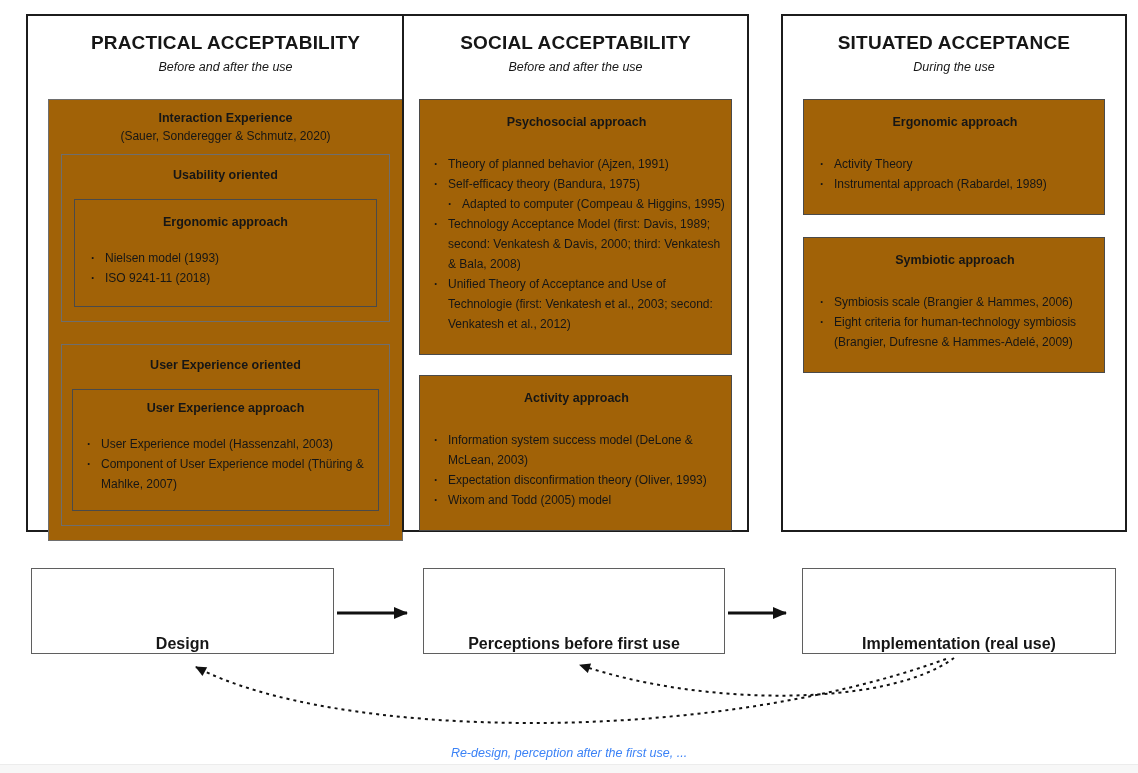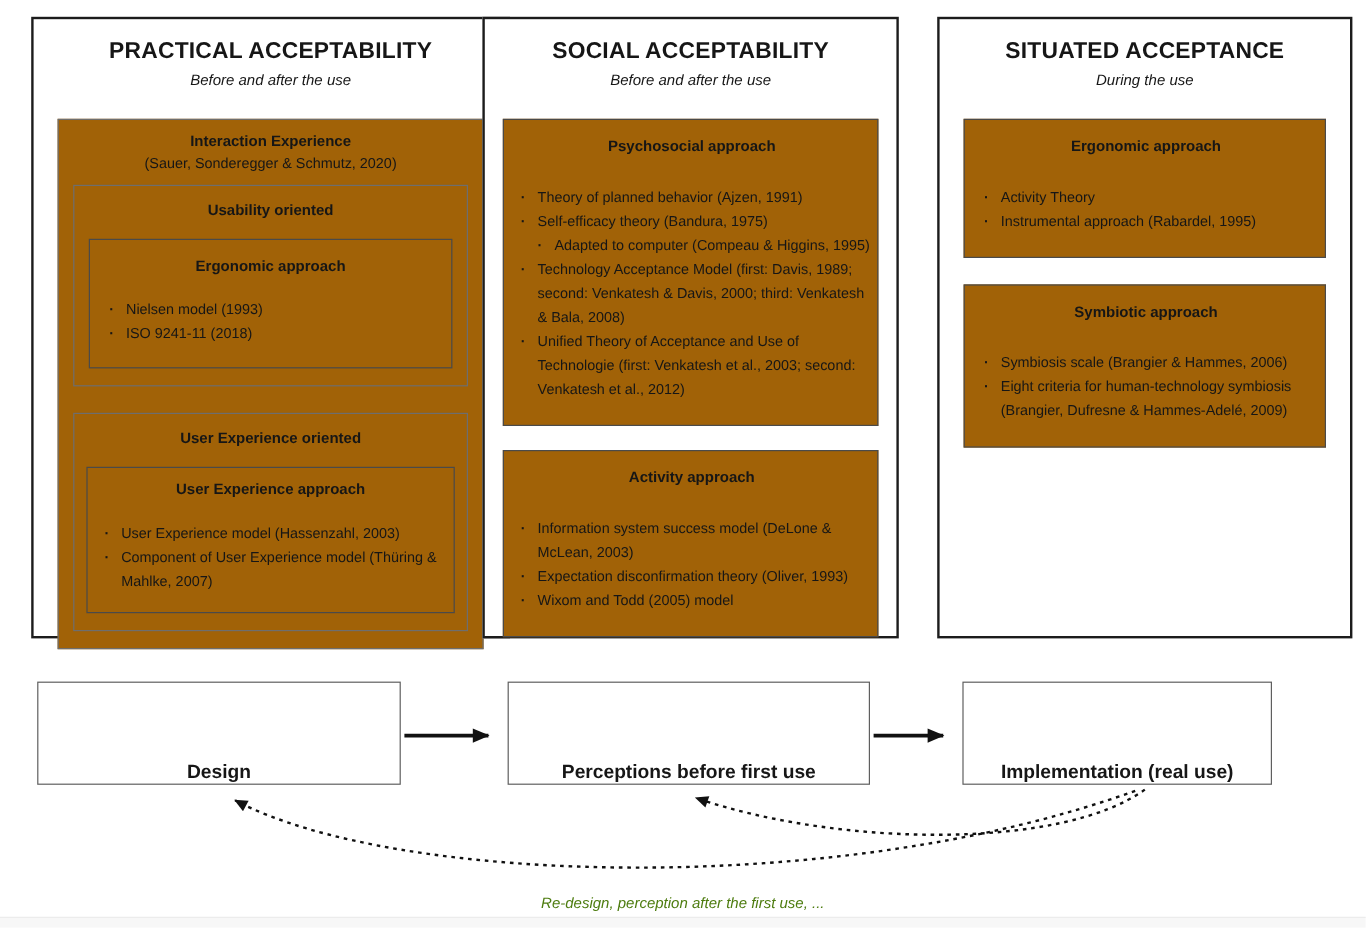--- a/index.html
+++ b/index.html
@@ -70,30 +70,30 @@
 
   
   .step {
     position:absolute; top:568px; height:86px;
     border:1.5px solid #5f5f5f; background:#fff;
     display:flex; align-items:flex-end; justify-content:center;
     font-weight:bold; font-size:16px; z-index:2;
   }
   .step-1 { left:31px;  width:303px; }
   .step-2 { left:423px; width:302px; }
-  .step-3 { left:802px; width:258px; }
+  .step-3 { left:802px; width:314px; }
 
   .arrows-layer {
     position:absolute; left:0; top:0; width:1138px; height:773px;
     z-index:1; pointer-events:none;
   }
 
   .feedback-caption {
     position:absolute; left:0; top:746px; width:1138px;
-    text-align:center; font-style:italic; font-size:12.5px; color:#4d7c0f;
+    text-align:center; font-style:italic; font-size:12.5px; color:#3b82f6;
     z-index:2;
   }
 
   .window-edge {
     position:absolute; left:0; top:764px; width:1138px; height:9px;
     background:#f7f7f7; border-top:1px solid #ececec;
   }
 </style>
 </head>
 <body>
@@ -158,21 +158,21 @@
 </div>
 
 <div class="col col-3">
   <div class="col-title">SITUATED ACCEPTANCE</div>
   <div class="col-subtitle">During the use</div>
 
   <div class="inner-box dark sit-box">
     <div class="box-title">Ergonomic approach</div>
     <div class="blist">
       <div class="li"><span class="dot">·</span><span>Activity Theory</span></div>
-      <div class="li"><span class="dot">·</span><span>Instrumental approach (Rabardel, 1995)</span></div>
+      <div class="li"><span class="dot">·</span><span>Instrumental approach (Rabardel, 1989)</span></div>
     </div>
   </div>
 
   <div class="inner-box dark sit-box">
     <div class="box-title">Symbiotic approach</div>
     <div class="blist">
       <div class="li"><span class="dot">·</span><span>Symbiosis scale (Brangier &amp; Hammes, 2006)</span></div>
       <div class="li"><span class="dot">·</span><span>Eight criteria for human-technology symbiosis (Brangier, Dufresne &amp; Hammes-Adelé, 2009)</span></div>
     </div>
   </div>

